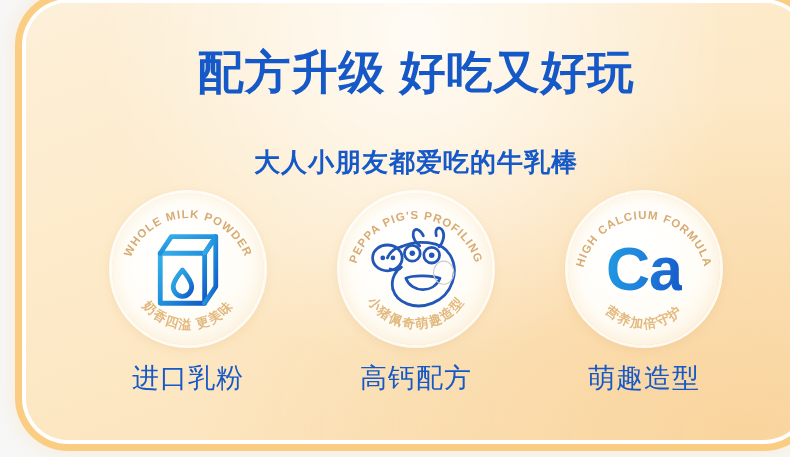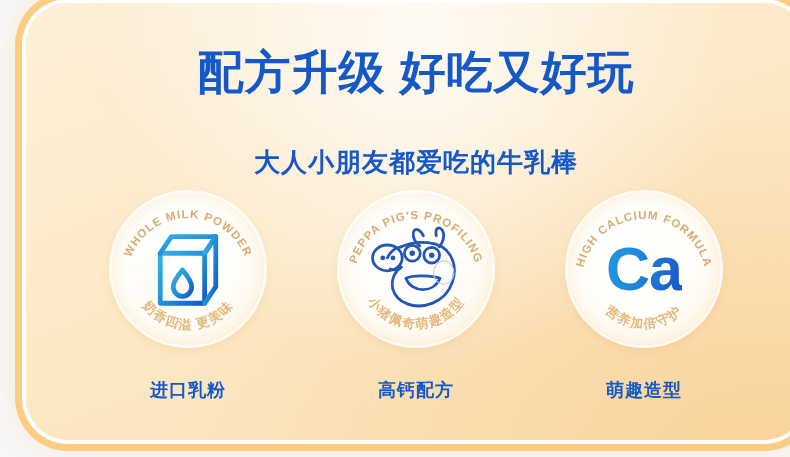--- a/index.html
+++ b/index.html
@@ -142,24 +142,24 @@
     font-weight: bold;
     letter-spacing: -1px;
     background: linear-gradient(100deg, #1f9ae0 0%, #2088de 38%, #1657c9 100%);
     -webkit-background-clip: text;
     background-clip: text;
     color: transparent;
     -webkit-text-fill-color: transparent;
   }
 
   .feature-label {
-    margin-top: 28px;
-    font-size: 18px;
+    margin-top: 16px;
+    font-size: 27px;
     line-height: 34px;
-    font-weight: bold;
+    font-weight: normal;
     color: #1558c8;
     letter-spacing: 1px;
     white-space: nowrap;
   }
 </style>
 </head>
 <body>
 
 <div class="stage">
   <div class="card">

